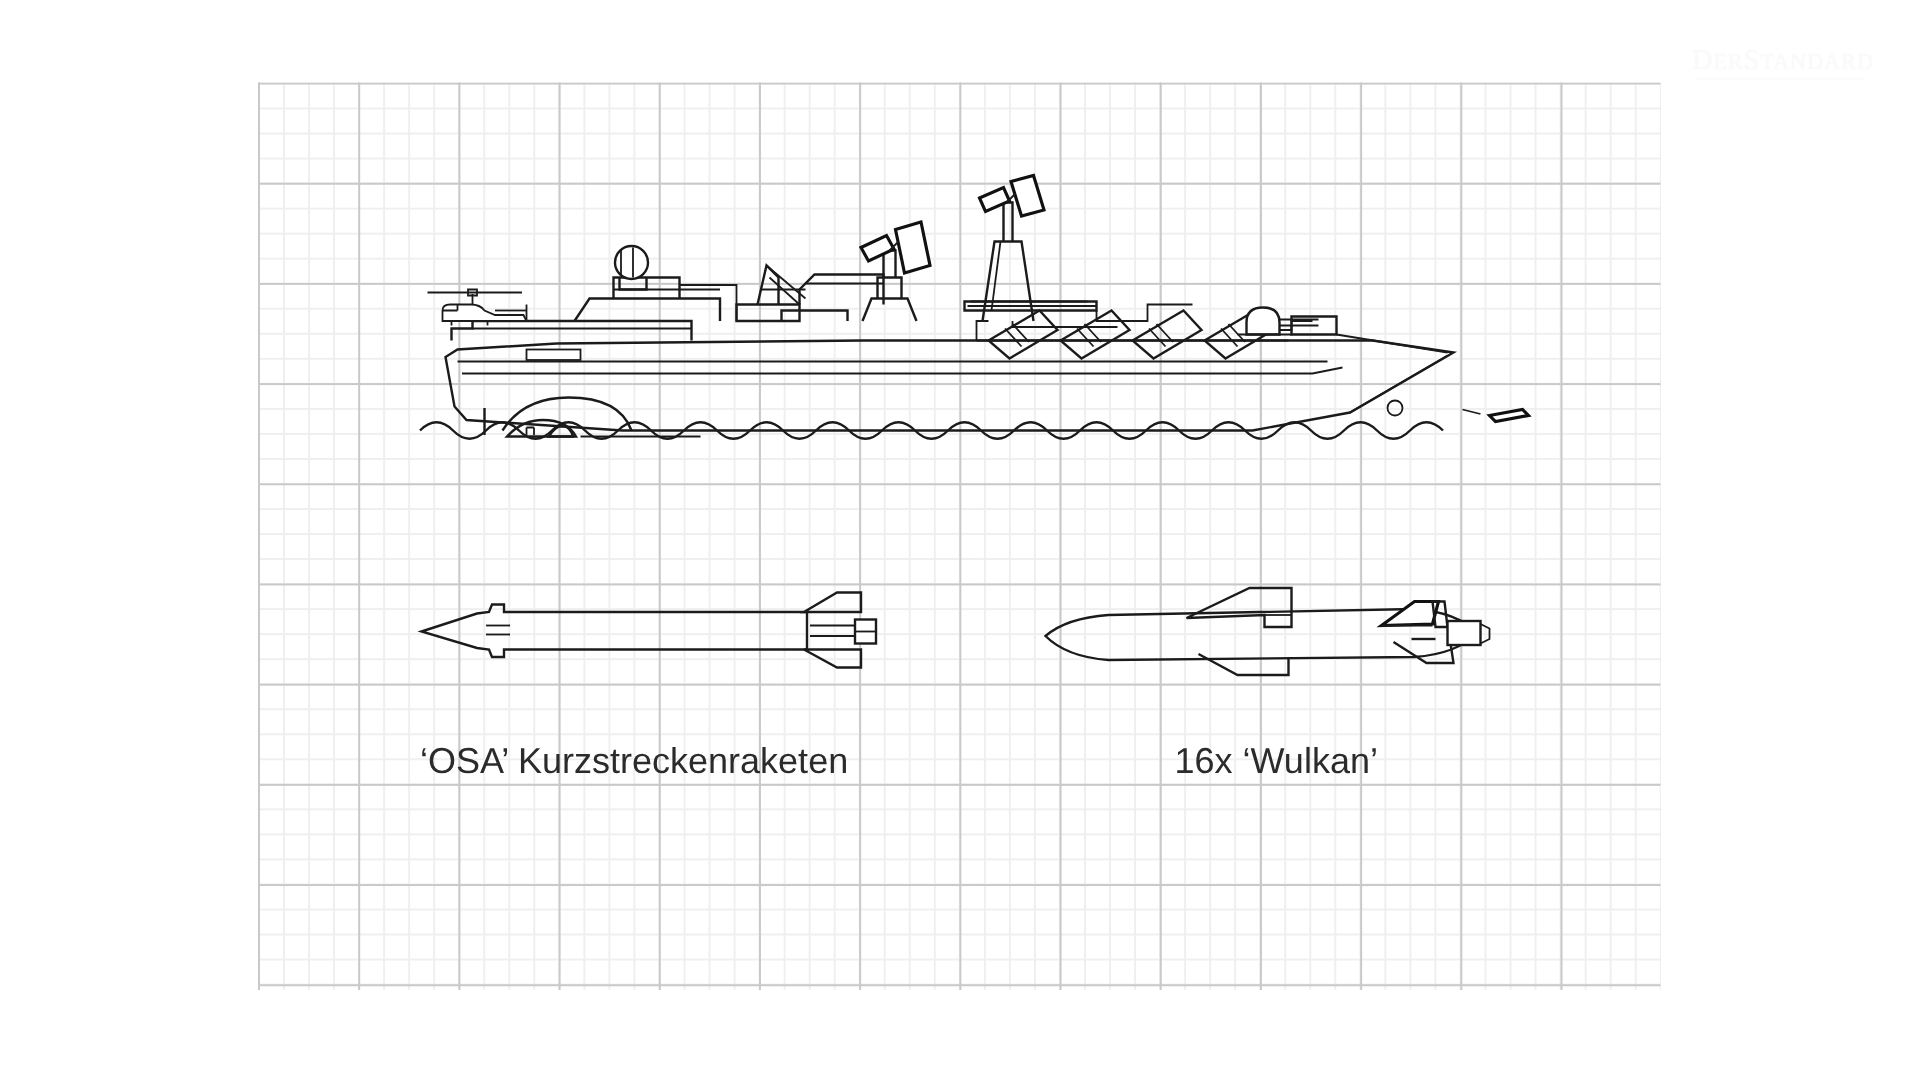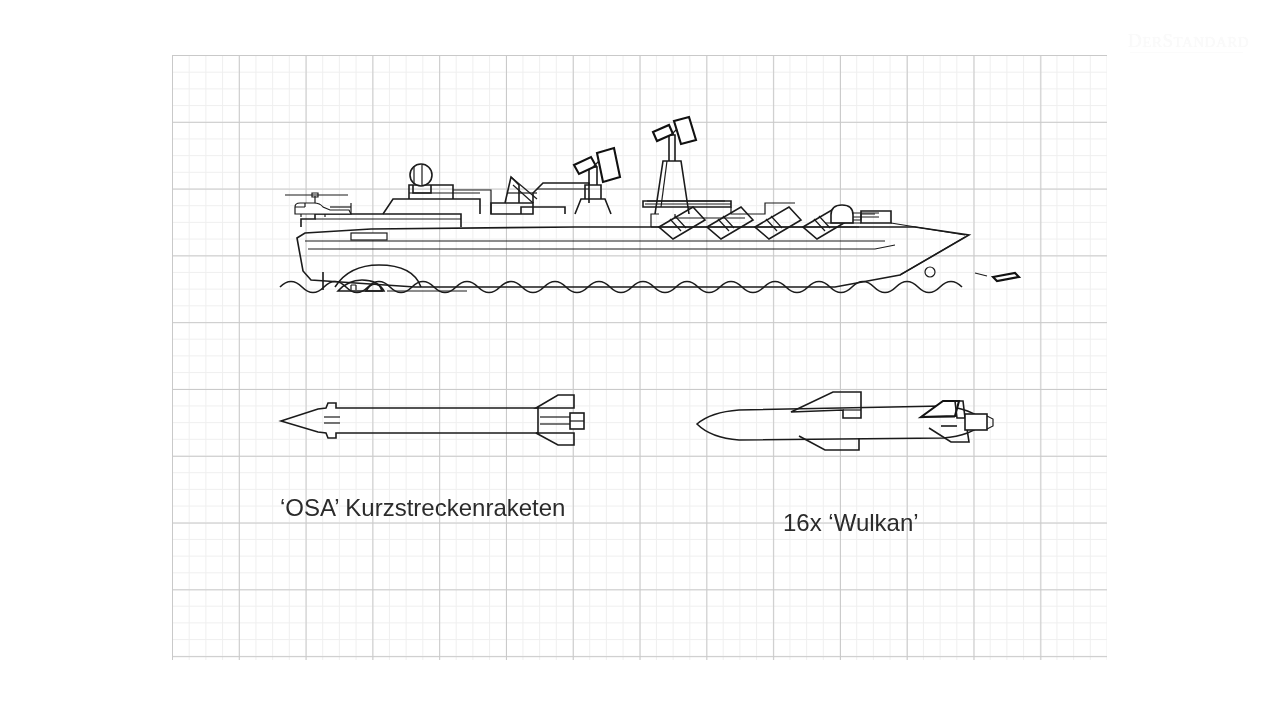--- a/index.html
+++ b/index.html
@@ -67,21 +67,21 @@
   
   .caption{
     position:absolute;
     color:#2b2b2b;
     font-size:24px;
     line-height:38px;
     white-space:nowrap;
     font-family:"Liberation Sans", sans-serif;
   }
   #osa-caption{left:280px;top:489px;}
-  #wulkan-caption{left:783px;top:504px;text-align:center;}
+  #wulkan-caption{left:783px;top:489px;text-align:center;}
 </style>
 </head>
 <body>
 
 <div id="stage">
 
   <div class="grid-paper"></div>
 
   <div class="watermark">
     <span class="big">D</span><span class="sm">ER</span><span class="big">S</span><span class="sm">TANDARD</span>

